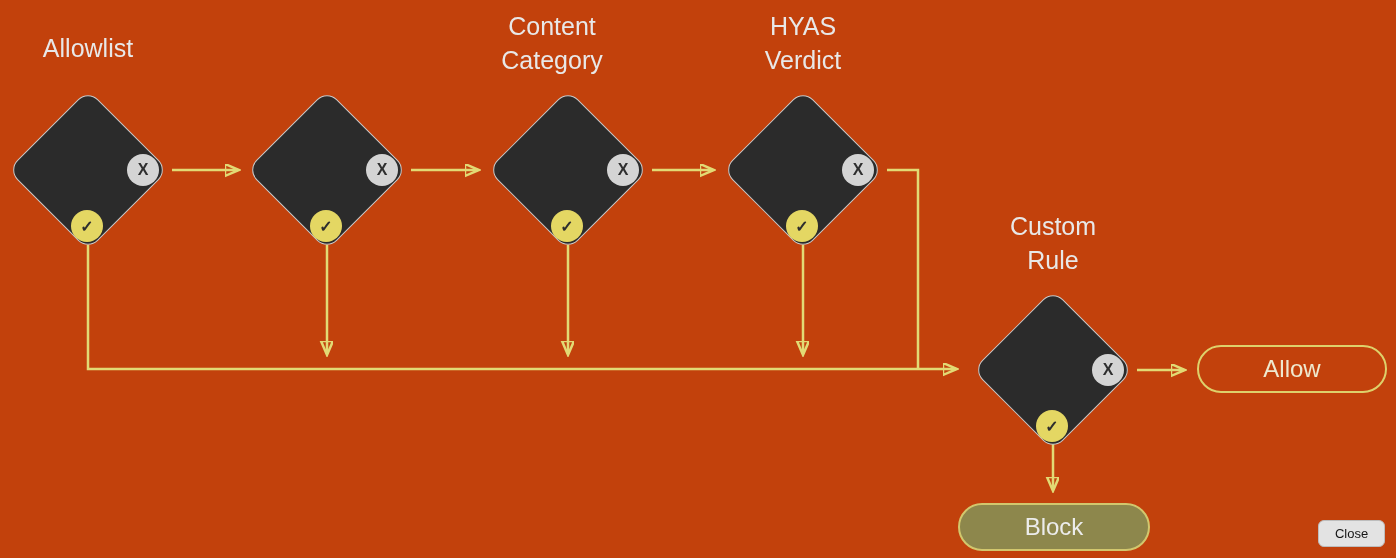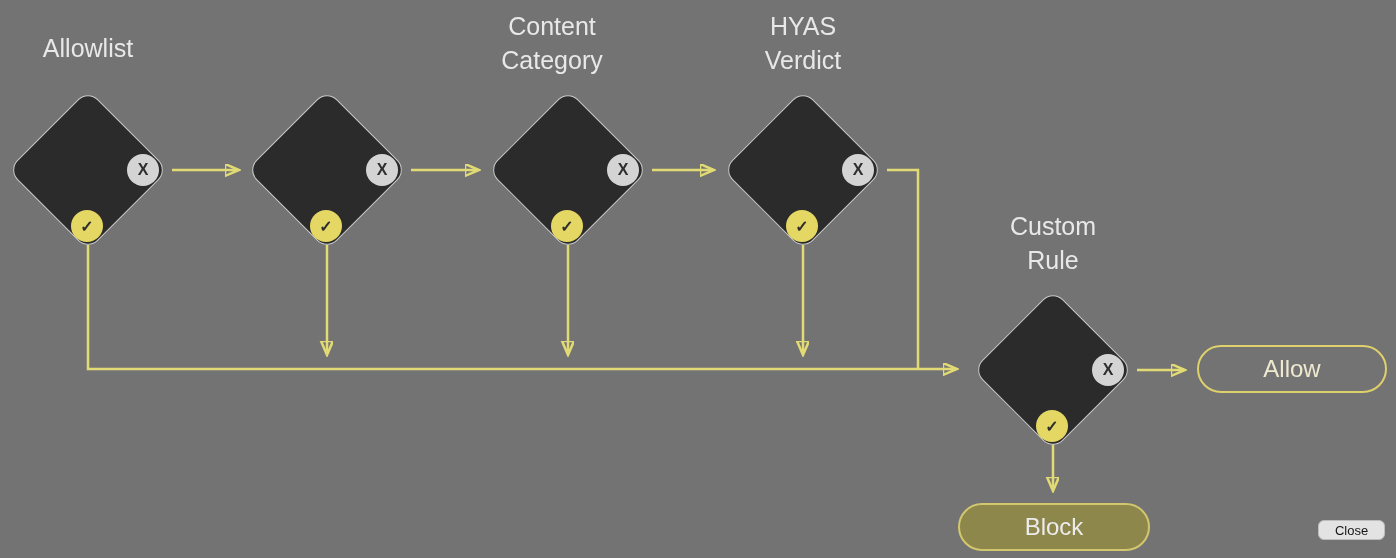--- a/index.html
+++ b/index.html
@@ -1,19 +1,19 @@
 <!DOCTYPE html>
 <html><head>
 <meta charset="utf-8">
 <style>
   html,body{margin:0;padding:0;background:#1d1d1d;}
   .canvas{
     position:relative;
     width:1396px;height:558px;
-    background:#737373;
+    background:#c2410c;
     font-family:"Liberation Sans", sans-serif;
     overflow:hidden;
   }
   
   .arrows{position:absolute;left:0;top:0;}
   .arrows path{stroke:#e2da74;stroke-width:2.5;fill:none;}
   
   .node{position:absolute;width:114px;height:114px;}
   .diamond{
     position:absolute;left:0;top:0;width:114px;height:114px;
@@ -44,21 +44,21 @@
   .pill.allow{
     left:1197px;top:345px;width:190px;
     border:2px solid #ded16b;background:transparent;color:#efe9cf;
   }
   .pill.block{
     left:958px;top:503px;width:192px;
     border:2px solid #d2c76d;background:#8d874c;color:#ececec;
   }
   
   .close-btn{
-    position:absolute;left:1318px;top:520px;width:67px;height:20px;
+    position:absolute;left:1318px;top:520px;width:67px;height:27px;
     background:#e3e3e3;border:1px solid #bdbdbd;border-radius:6px;
     display:flex;align-items:center;justify-content:center;
     font-size:13px;color:#161616;cursor:pointer;
   }
 </style>
 </head>
 <body>
 
 <div class="canvas">
 

